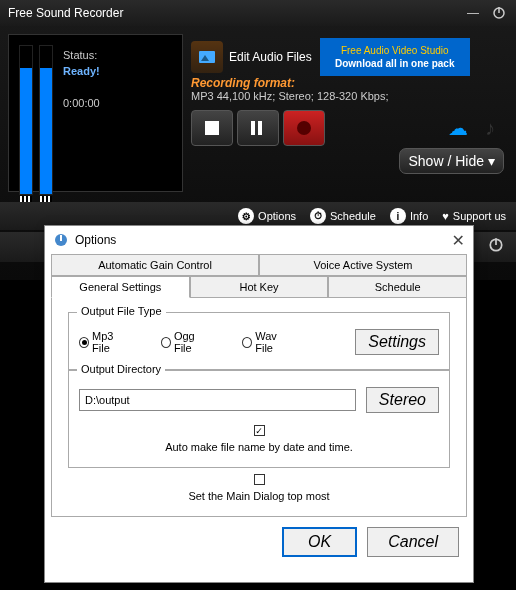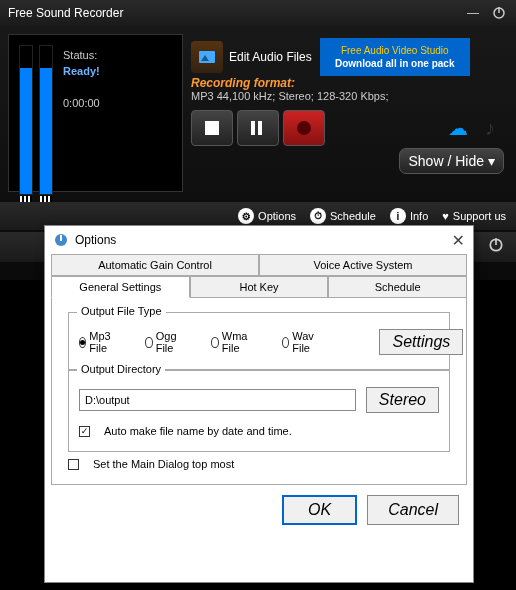--- a/index.html
+++ b/index.html
@@ -61,21 +61,21 @@
 .fieldset-legend { position: absolute; top: -8px; left: 8px; background: #fff; padding: 0 4px; font-size: 11px; }
 .radio-row { display: flex; gap: 31px; }
 .radio-item { display: flex; align-items: center; gap: 3px; cursor: pointer; }
 .radio { width: 11px; height: 11px; border: 1px solid #333; border-radius: 50%; display: inline-flex; align-items: center; justify-content: center; }
 .radio.checked::after { content: ''; width: 5px; height: 5px; background: #000; border-radius: 50%; }
 .btn { padding: 3px 12px; border: 1px solid #888; background: #f0f0f0; font-size: 16px; cursor: pointer; font-style: italic; }
 .btn.primary { border: 2px solid #0066cc; padding: 4px 24px; }
 
 .dir-row { display: flex; gap: 10px; align-items: center; }
 .dir-input { flex: 1; border: 1px solid #888; padding: 3px 5px; font-size: 11px; height: 22px; }
-.checkbox-row { display: flex; align-items: center; gap: 14px; margin-top: 12px; }
+.checkbox-row { display: flex; align-items: center; gap: 5px; margin-top: 12px; flex-direction: column; }
 .checkbox { width: 11px; height: 11px; border: 1px solid #333; display: inline-flex; align-items: center; justify-content: center; font-size: 9px; }
 .checkbox.checked::after { content: '✓'; }
 
 .dlg-footer { display: flex; justify-content: flex-end; gap: 10px; padding: 10px 14px; }
 </style>
 </head>
 <body>
 
 <div class="app-window">
   <div class="titlebar">
@@ -207,24 +207,20 @@
           <label class="radio-item">
             <span class="radio checked"></span>
             <span>Mp3 File</span>
           </label>
           <label class="radio-item">
             <span class="radio"></span>
             <span>Ogg File</span>
           </label>
           <label class="radio-item">
             <span class="radio"></span>
-            <span>Wma File</span>
-          </label>
-          <label class="radio-item">
-            <span class="radio"></span>
             <span>Wav File</span>
           </label>
           <div style="flex:1"></div>
           <button class="btn">Settings</button>
         </div>
       </div>
 
       <div class="fieldset">
         <div class="fieldset-legend">Output Directory</div>
         <div class="dir-row">

